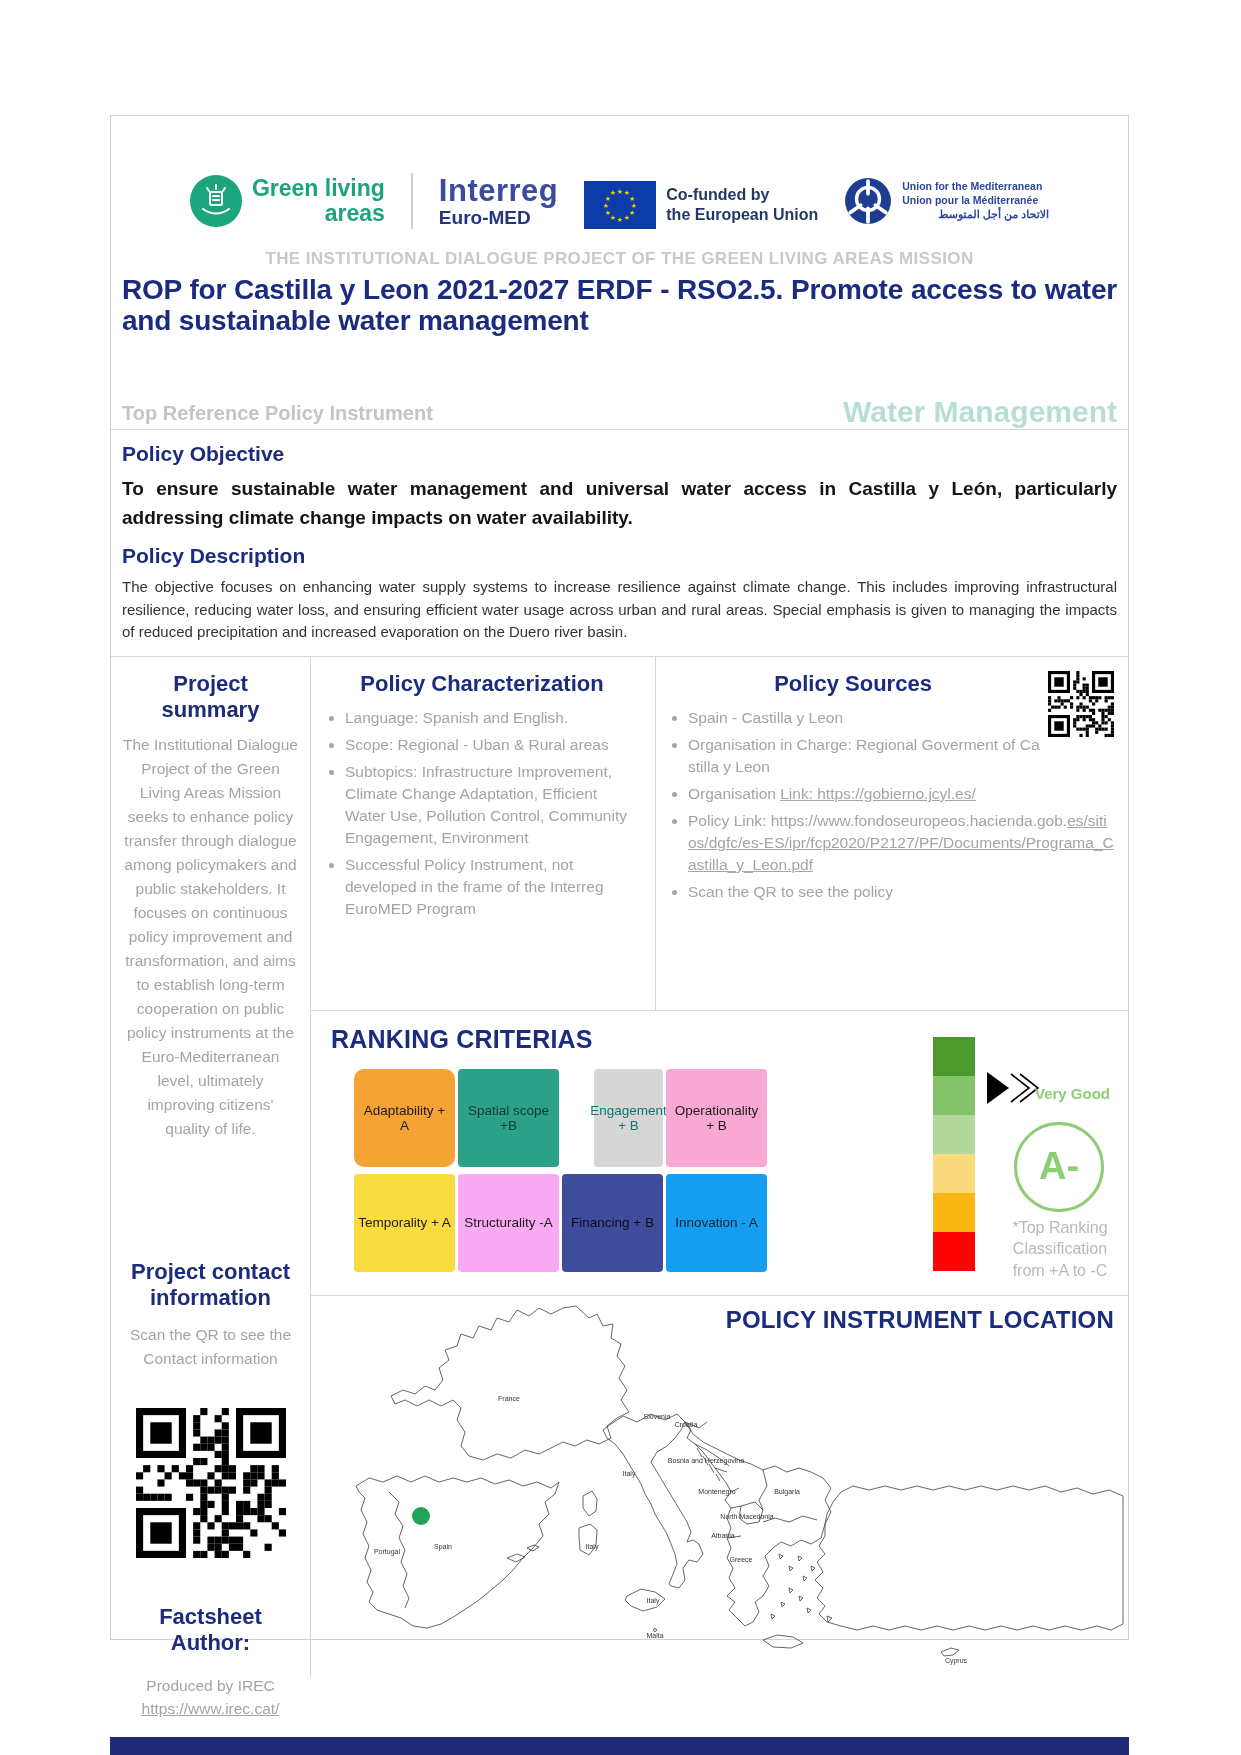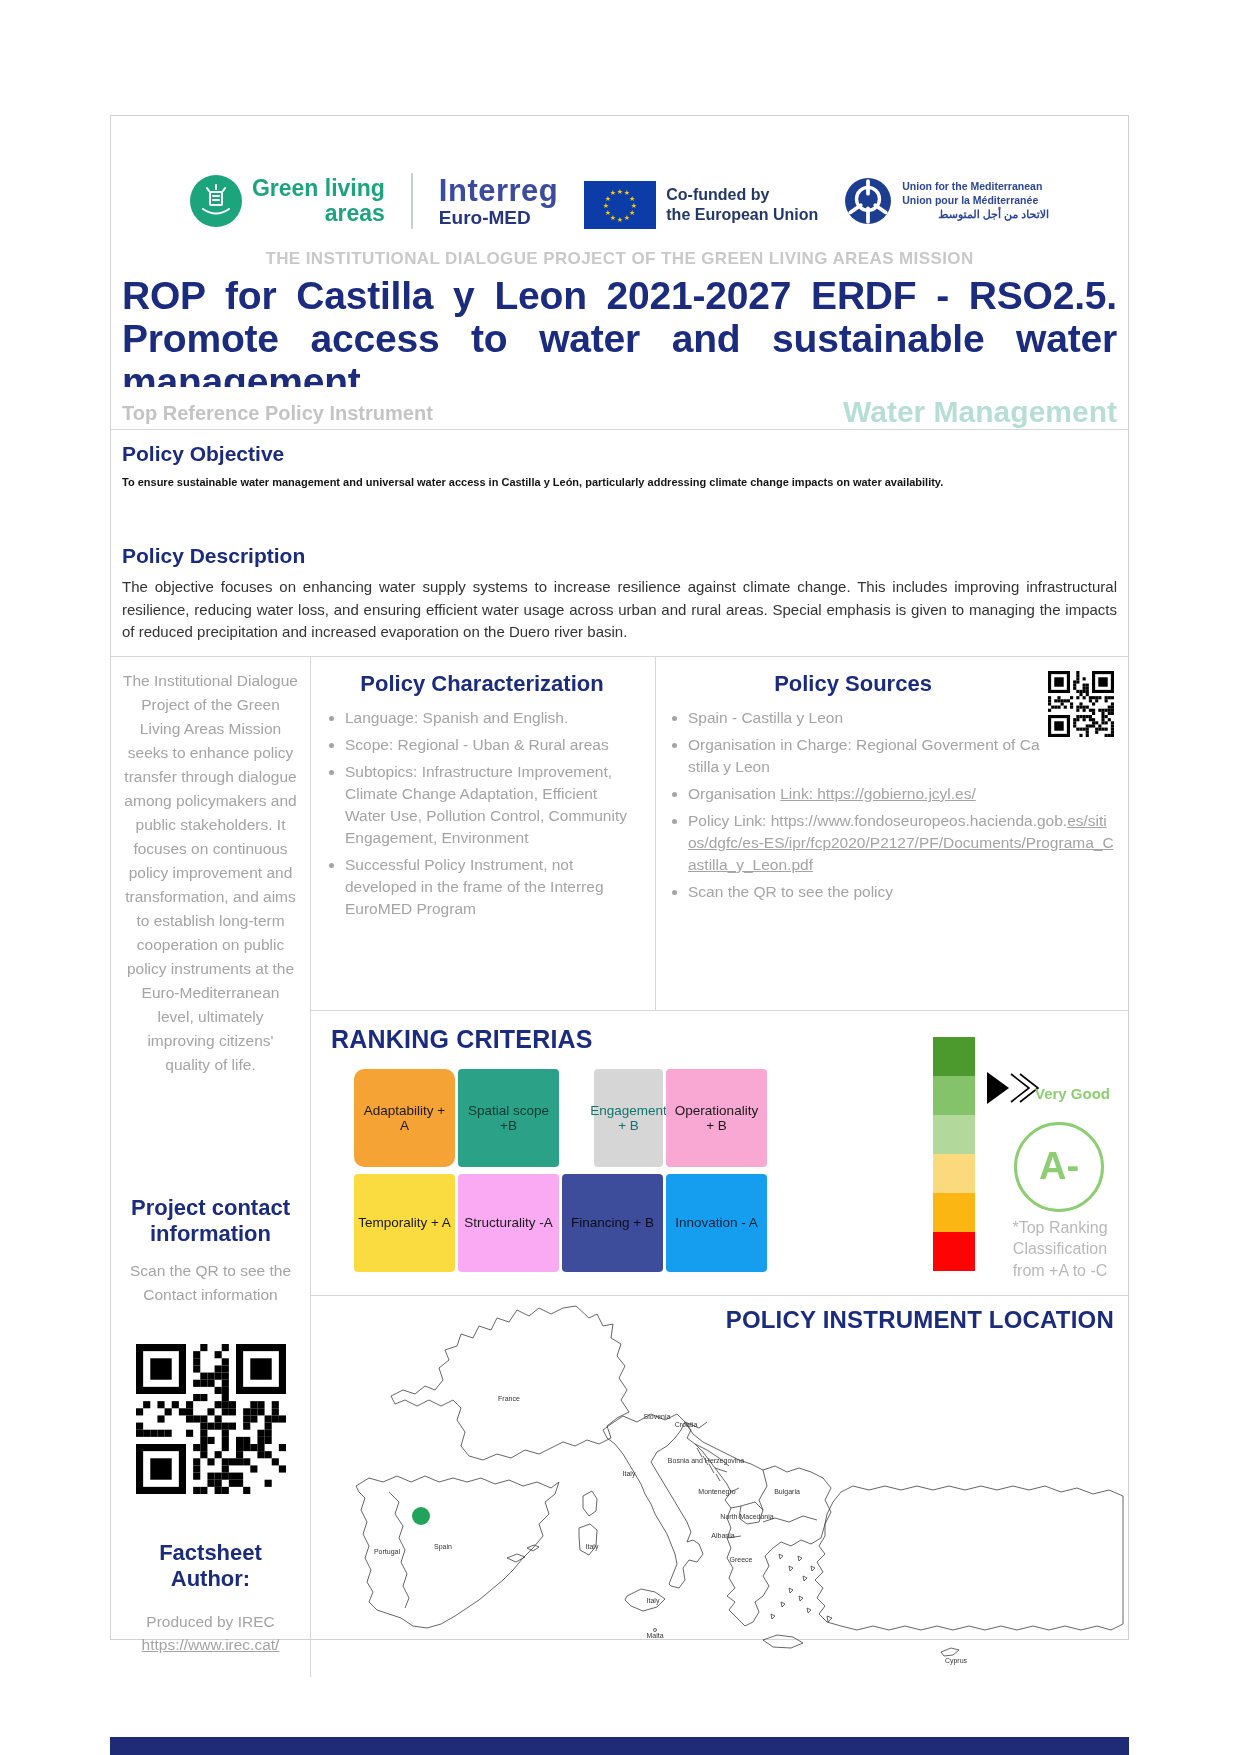--- a/index.html
+++ b/index.html
@@ -12,28 +12,28 @@
   .sep{width:2px;height:56px;background:#c9cdd6;}
   .interreg{line-height:1;}
   .interreg .t1{color:#3b4b9e;font-weight:bold;font-size:31px;letter-spacing:.5px;}
   .interreg .t2{color:#26357f;font-weight:bold;font-size:19px;margin-top:2px;}
   .eu{display:flex;align-items:center;gap:10px;margin-top:8px;}
   .eu-text{color:#233868;font-weight:bold;font-size:16px;line-height:1.25;}
   .ufm{display:flex;align-items:center;gap:10px;}
   .ufm-text{color:#2c4797;font-size:10.5px;line-height:1.35;font-weight:bold;}
   .ufm-text .ar{font-size:11px;margin-left:36px;}
   .kicker{height:26px;text-align:center;color:#c9c9c9;font-weight:bold;font-size:17px;letter-spacing:.4px;}
-  .title{height:112px;padding:0 11px;color:#1b2b7e;font-weight:bold;font-size:39px;line-height:1.1;text-align:justify;letter-spacing:-.2px;overflow:hidden;}
+  .title{height:112px;padding:0 11px;color:#1b2b7e;font-weight:bold;font-size:28px;line-height:1.1;text-align:justify;letter-spacing:-.2px;overflow:hidden;}
   .subrow{height:42px;display:flex;justify-content:space-between;align-items:flex-end;padding:0 11px 4px 11px;box-sizing:border-box;}
   .subleft{color:#c4c4c4;font-weight:bold;font-size:20px;}
   .subright{color:#b7ded5;font-weight:bold;font-size:30px;line-height:.9;}
   .obj{height:111px;border-top:1px solid #d6d6d6;padding:8px 11px;box-sizing:border-box;overflow:hidden;}
   .desc{height:116px;padding:0 11px;box-sizing:border-box;overflow:hidden;}
   .h-navy{color:#1b2b7e;font-weight:bold;font-size:21px;margin:4px 0 8px 0;}
-  .obj-text{color:#141414;font-weight:bold;font-size:11px;line-height:1.55;text-align:justify;}
+  .obj-text{color:#141414;font-weight:bold;font-size:19px;line-height:1.55;text-align:justify;}
   .desc-text{color:#333;font-size:15px;line-height:1.5;text-align:justify;}
   
   .cols{height:1021px;border-top:1px solid #d6d6d6;display:flex;box-sizing:border-box;}
   .col-left{width:200px;border-right:1px solid #d6d6d6;box-sizing:border-box;text-align:center;padding:12px 12px 0 12px;}
   .col-right{flex:1;display:flex;flex-direction:column;min-width:0;}
   .row1{height:354px;display:flex;border-bottom:1px solid #d6d6d6;box-sizing:border-box;}
   .col-mid{width:345px;border-right:1px solid #d6d6d6;box-sizing:border-box;padding:12px 14px 0 12px;}
   .col-src{flex:1;box-sizing:border-box;padding:12px 14px 0 10px;min-width:0;}
   .colhead{color:#1b2b7e;font-weight:bold;font-size:22px;text-align:center;margin:2px 0 10px 0;}
   .summary-text{font-size:15.5px;line-height:1.55;color:#a4a4a4;}
@@ -145,20 +145,21 @@
   </div>
 
   <div class="desc">
     <div class="h-navy">Policy Description</div>
     <div class="desc-text">The objective focuses on enhancing water supply systems to increase resilience against climate change. This includes improving infrastructural resilience, reducing water loss, and ensuring efficient water usage across urban and rural areas. Special emphasis is given to managing the impacts of reduced precipitation and increased evaporation on the Duero river basin.</div>
   </div>
 
   <div class="cols">
 
     <div class="col-left">
+      <div class="colhead">Project summary</div>
       <div class="summary-text">The Institutional Dialogue Project of the Green Living Areas Mission seeks to enhance policy transfer through dialogue among policymakers and public stakeholders. It focuses on continuous policy improvement and transformation, and aims to establish long-term cooperation on public policy instruments at the Euro-Mediterranean level, ultimately improving citizens' quality of life.</div>
       <div class="colhead contact-head">Project contact information</div>
       <div class="contact-text">Scan the QR to see the Contact information</div>
       <svg id="qr-contact" class="qr-big" viewBox="0 0 150 150">
           <rect x="0" y="0" width="150" height="150" fill="#fff"></rect>
           <rect x="64.28571428571429" y="0" width="7.142857142857143" height="7.142857142857143" fill="#000"></rect>
           <rect x="85.71428571428572" y="0" width="7.142857142857143" height="7.142857142857143" fill="#000"></rect>
           <rect x="57.142857142857146" y="7.142857142857143" width="7.142857142857143" height="7.142857142857143" fill="#000"></rect>
           <rect x="78.57142857142857" y="7.142857142857143" width="7.142857142857143" height="7.142857142857143" fill="#000"></rect>
           <rect x="57.142857142857146" y="14.285714285714286" width="7.142857142857143" height="7.142857142857143" fill="#000"></rect>

